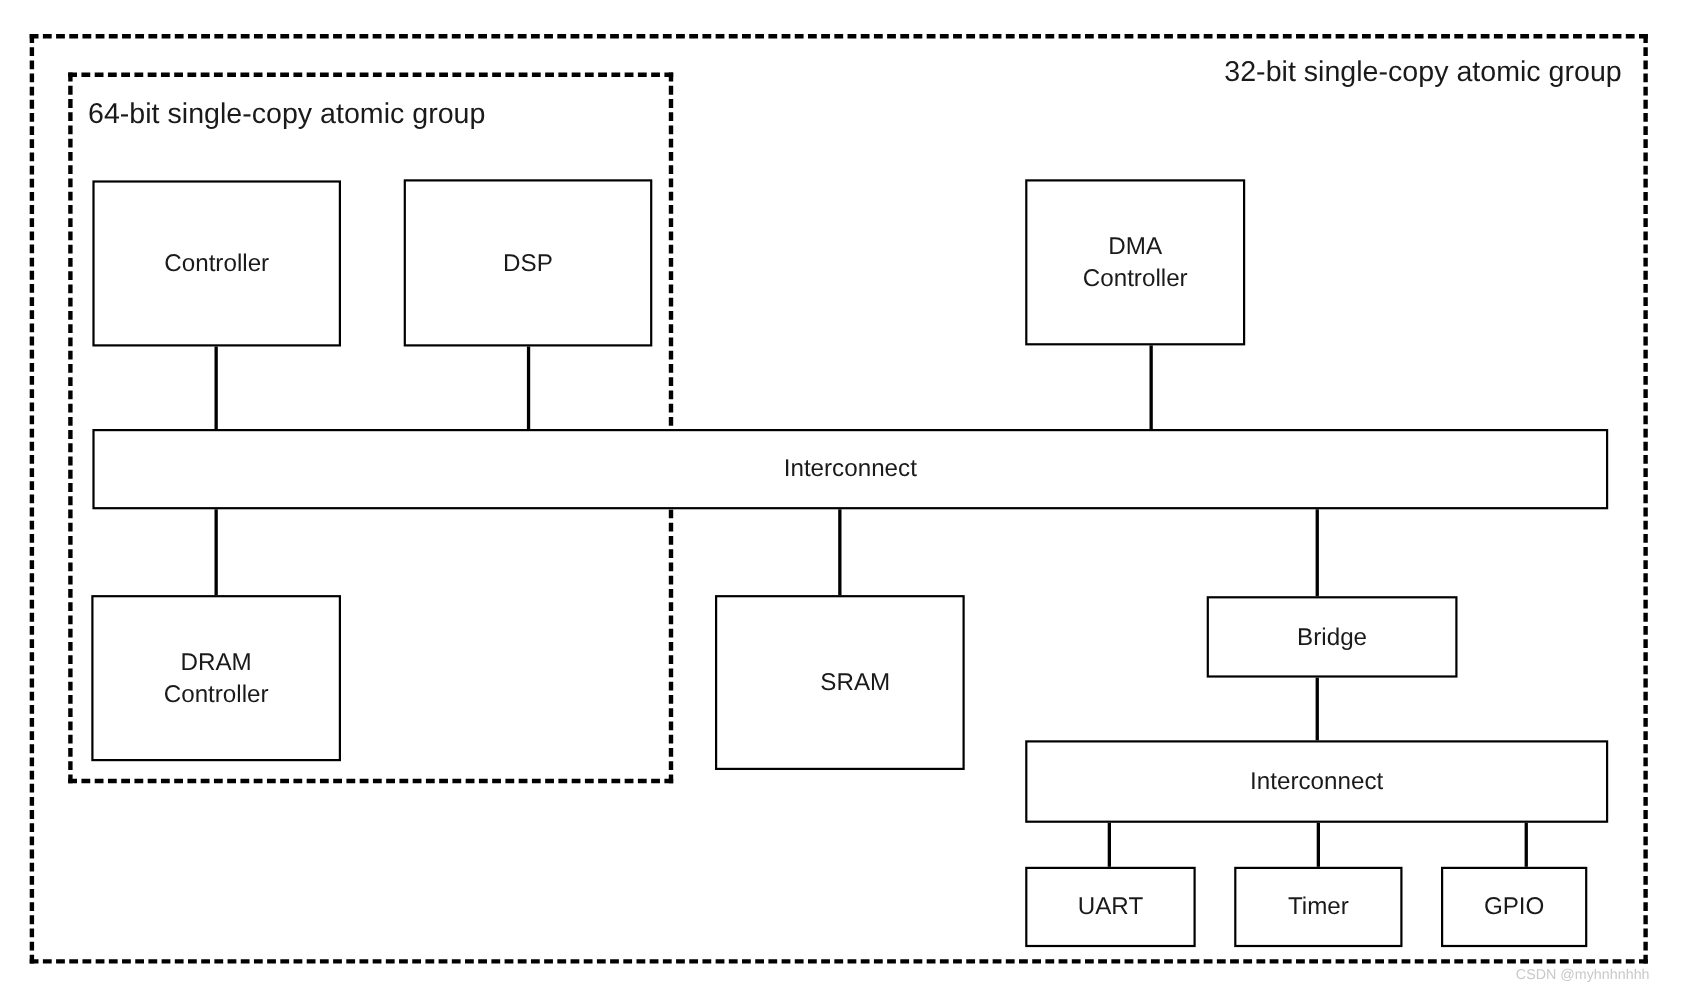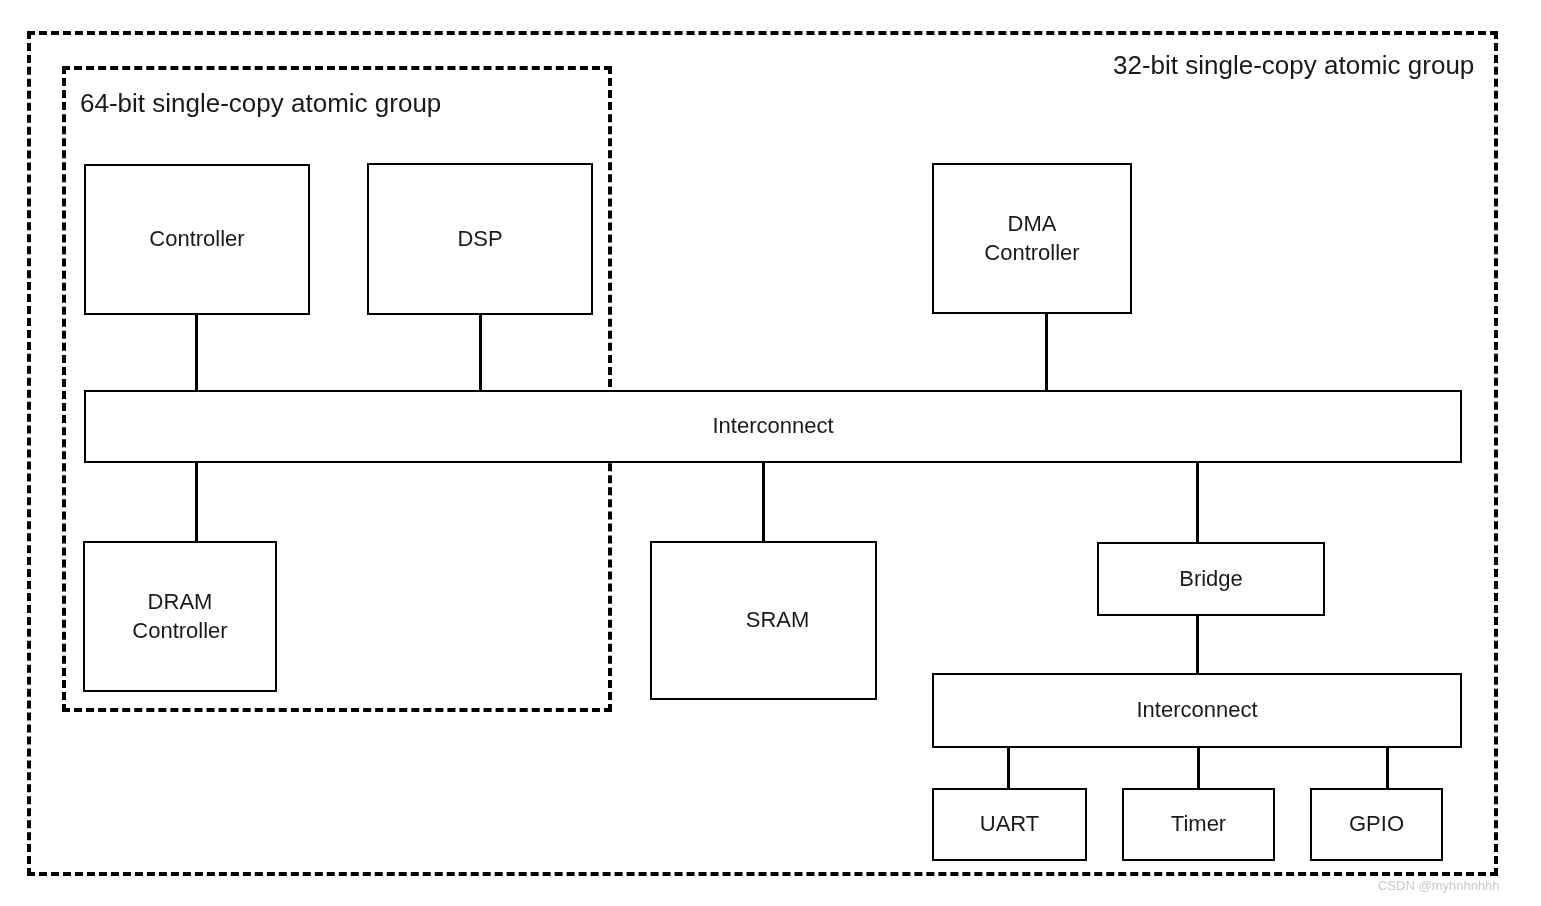--- a/index.html
+++ b/index.html
@@ -106,21 +106,21 @@
     <div>
       <span class="lbl">DMA</span>
       <span class="lbl">Controller</span>
     </div>
   </div>
 
   <div class="block" style="left:84px; top:390px; width:1378px; height:73px;">
     <span class="lbl">Interconnect</span>
   </div>
 
-  <div class="block" style="left:83px; top:541px; width:194px; height:151px;align-items:center;">
+  <div class="block" style="left:83px; top:541px; width:227px; height:151px;align-items:center;">
     <div>
       <span class="lbl">DRAM</span>
       <span class="lbl">Controller</span>
     </div>
   </div>
 
   <div class="block" style="left:650px; top:541px; width:227px; height:159px;padding-left:28px;">
     <span class="lbl">SRAM</span>
   </div>
 

